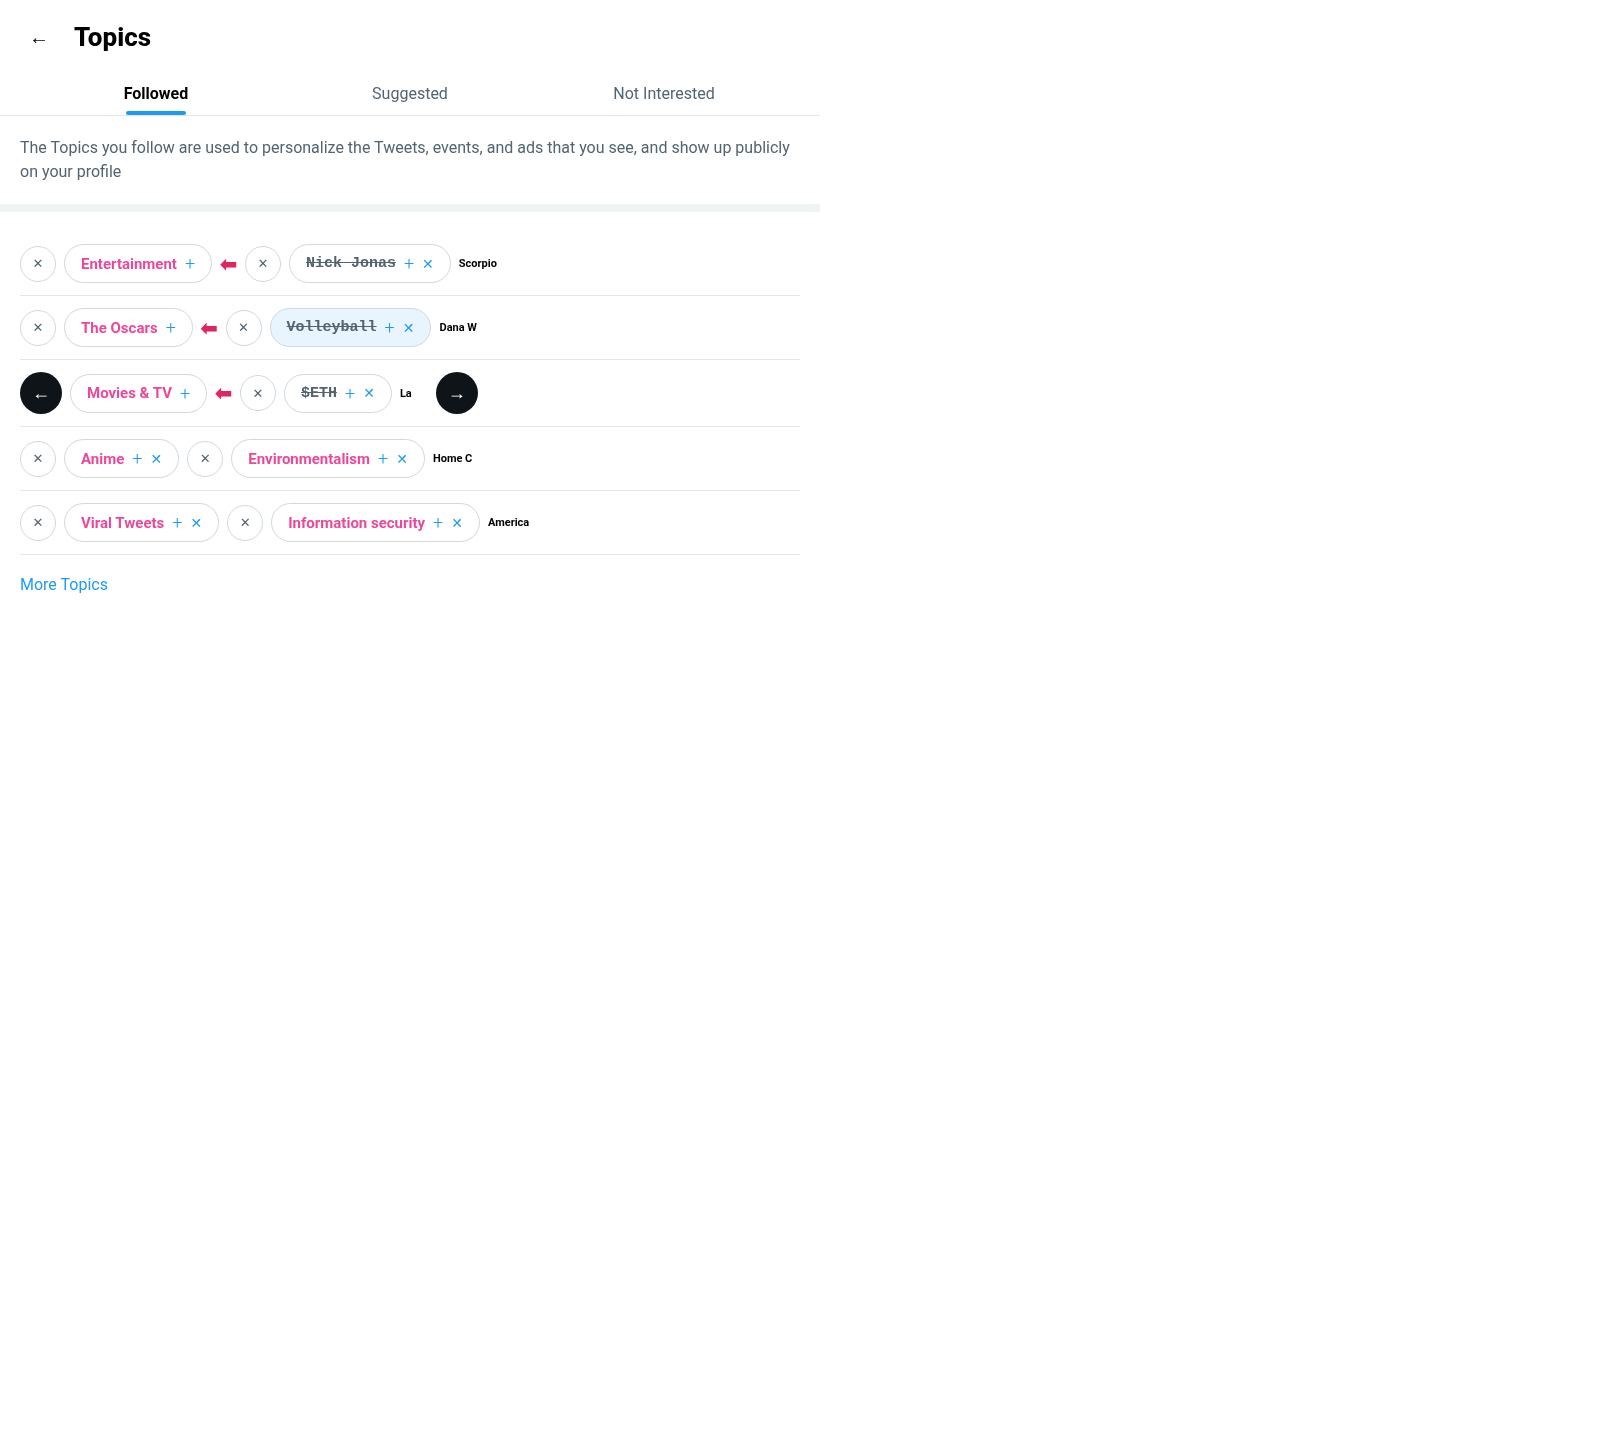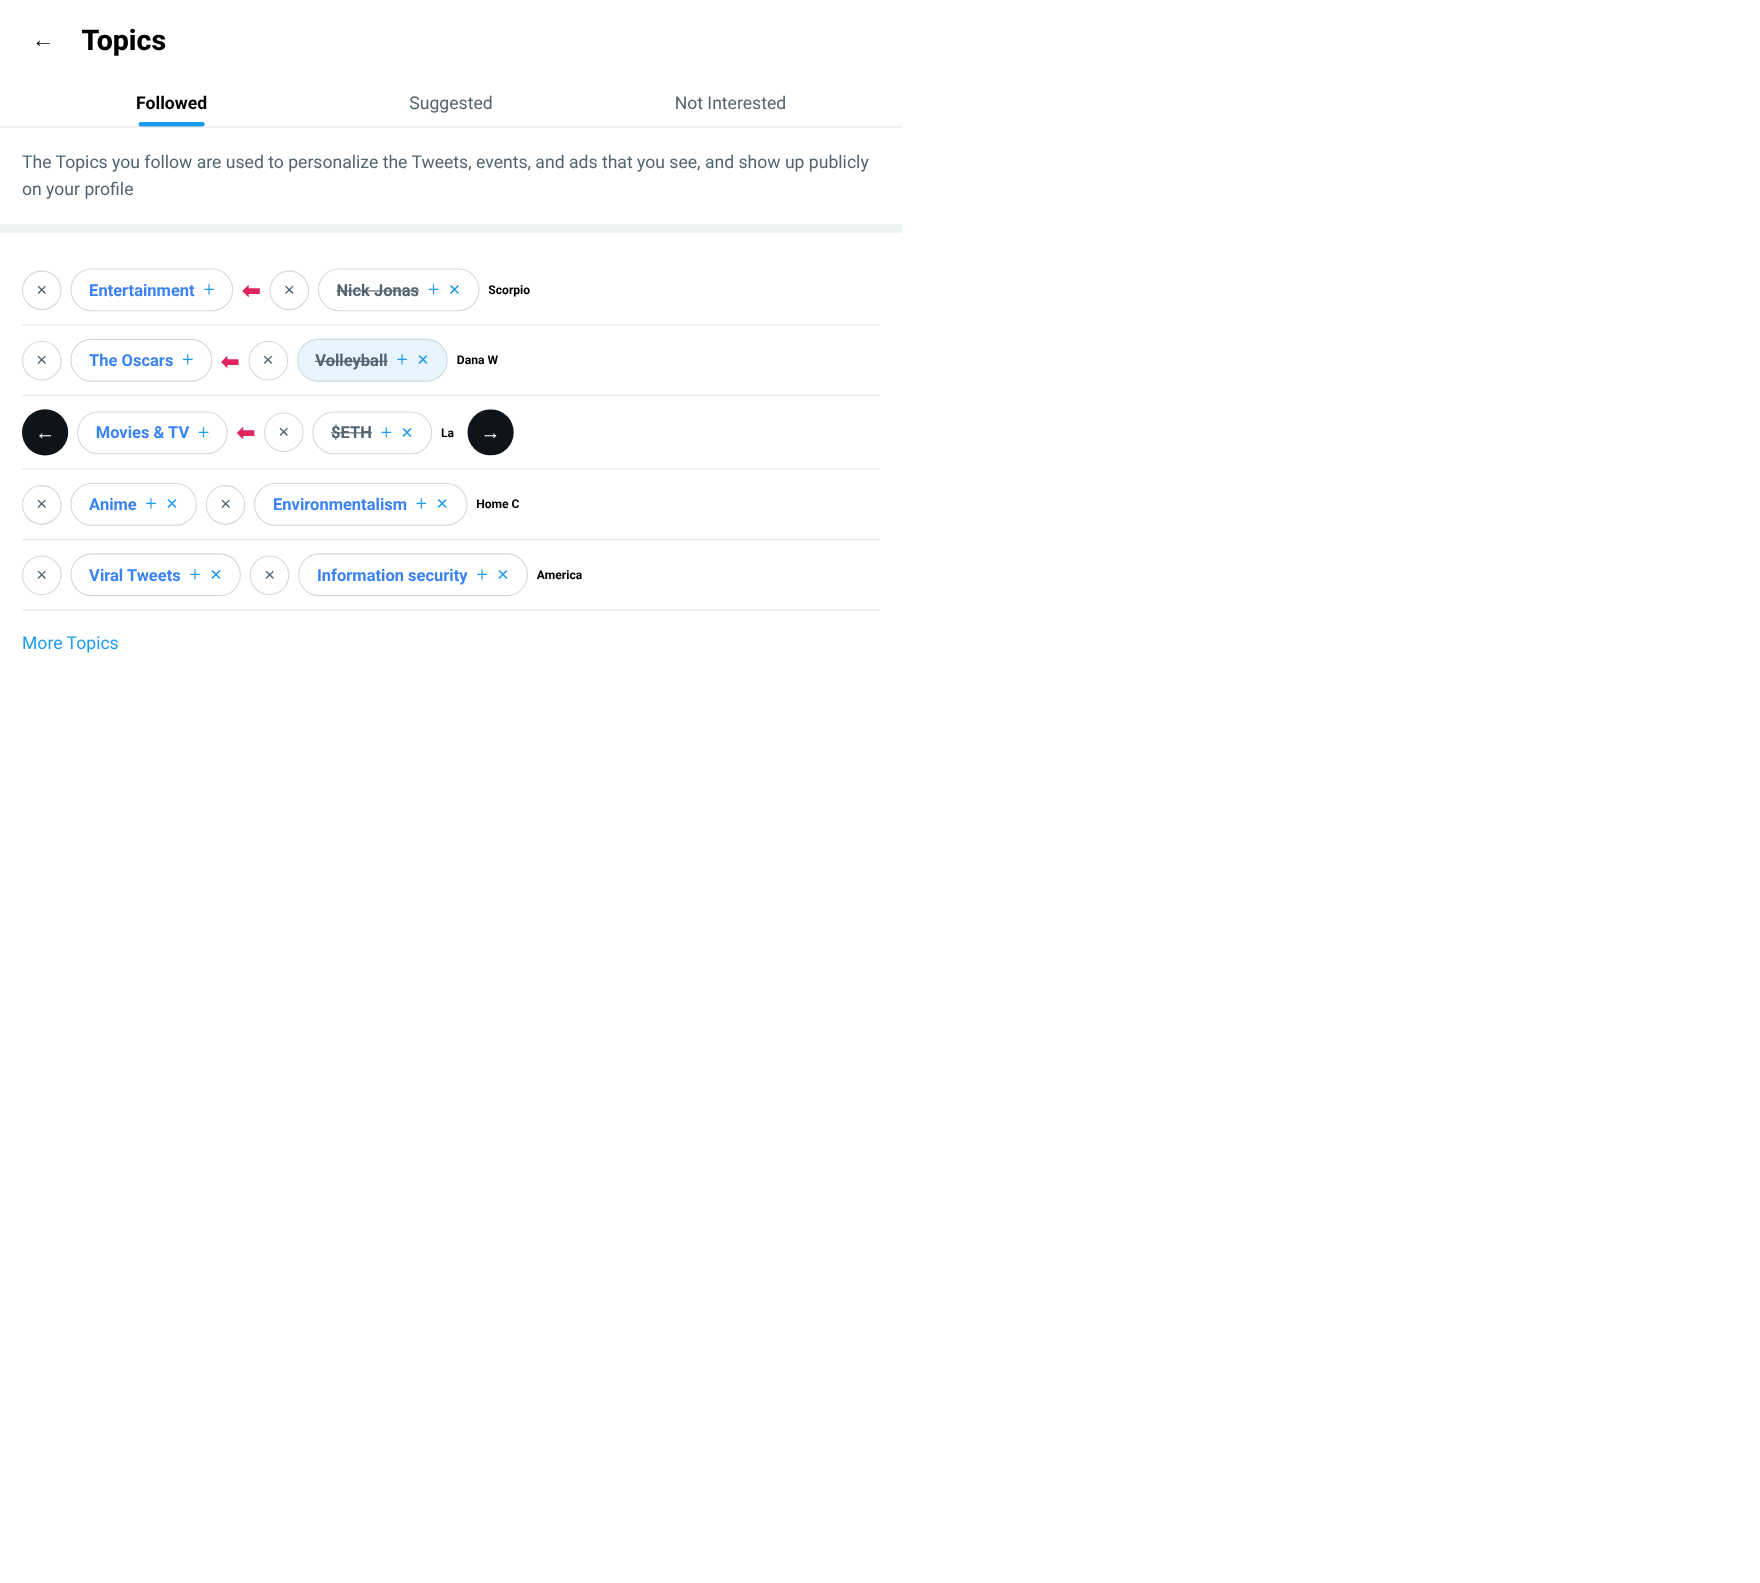--- a/index.html
+++ b/index.html
@@ -138,26 +138,27 @@
     }
 
     .topic-pill.highlighted {
       background: #e8f5fe;
       border-color: #cfd9de;
     }
 
     .topic-pill .topic-name {
       font-size: 15px;
       font-weight: 700;
-      color: #3b82f6;
+      color: #ec4899;
     }
 
     .topic-pill .topic-name.strikethrough {
       text-decoration: line-through;
       color: #536471;
+      font-family: Liberation Mono, monospace;
     }
 
     .topic-pill .plus-btn {
       color: #1d9bf0;
       font-size: 18px;
       font-weight: 300;
       cursor: pointer;
     }
 
     .topic-pill .x-btn {
@@ -331,21 +332,21 @@
         <div class="col-middle">
           <div class="dismiss-circle">
             <span>✕</span>
           </div>
           <div class="topic-pill">
             <span class="topic-name strikethrough">$ETH</span>
             <span class="plus-btn">+</span>
             <span class="x-btn">✕</span>
           </div>
         </div>
-        <div class="col-right" style="align-items:center; gap:12px;">
+        <div class="col-right" style="align-items:center; gap:24px;">
           <span class="partial-text">La</span>
           <div class="nav-circle">
             <span>→</span>
           </div>
         </div>
       </div>
     </div>
 
     <div class="topic-row">
       <div class="row-cols">

